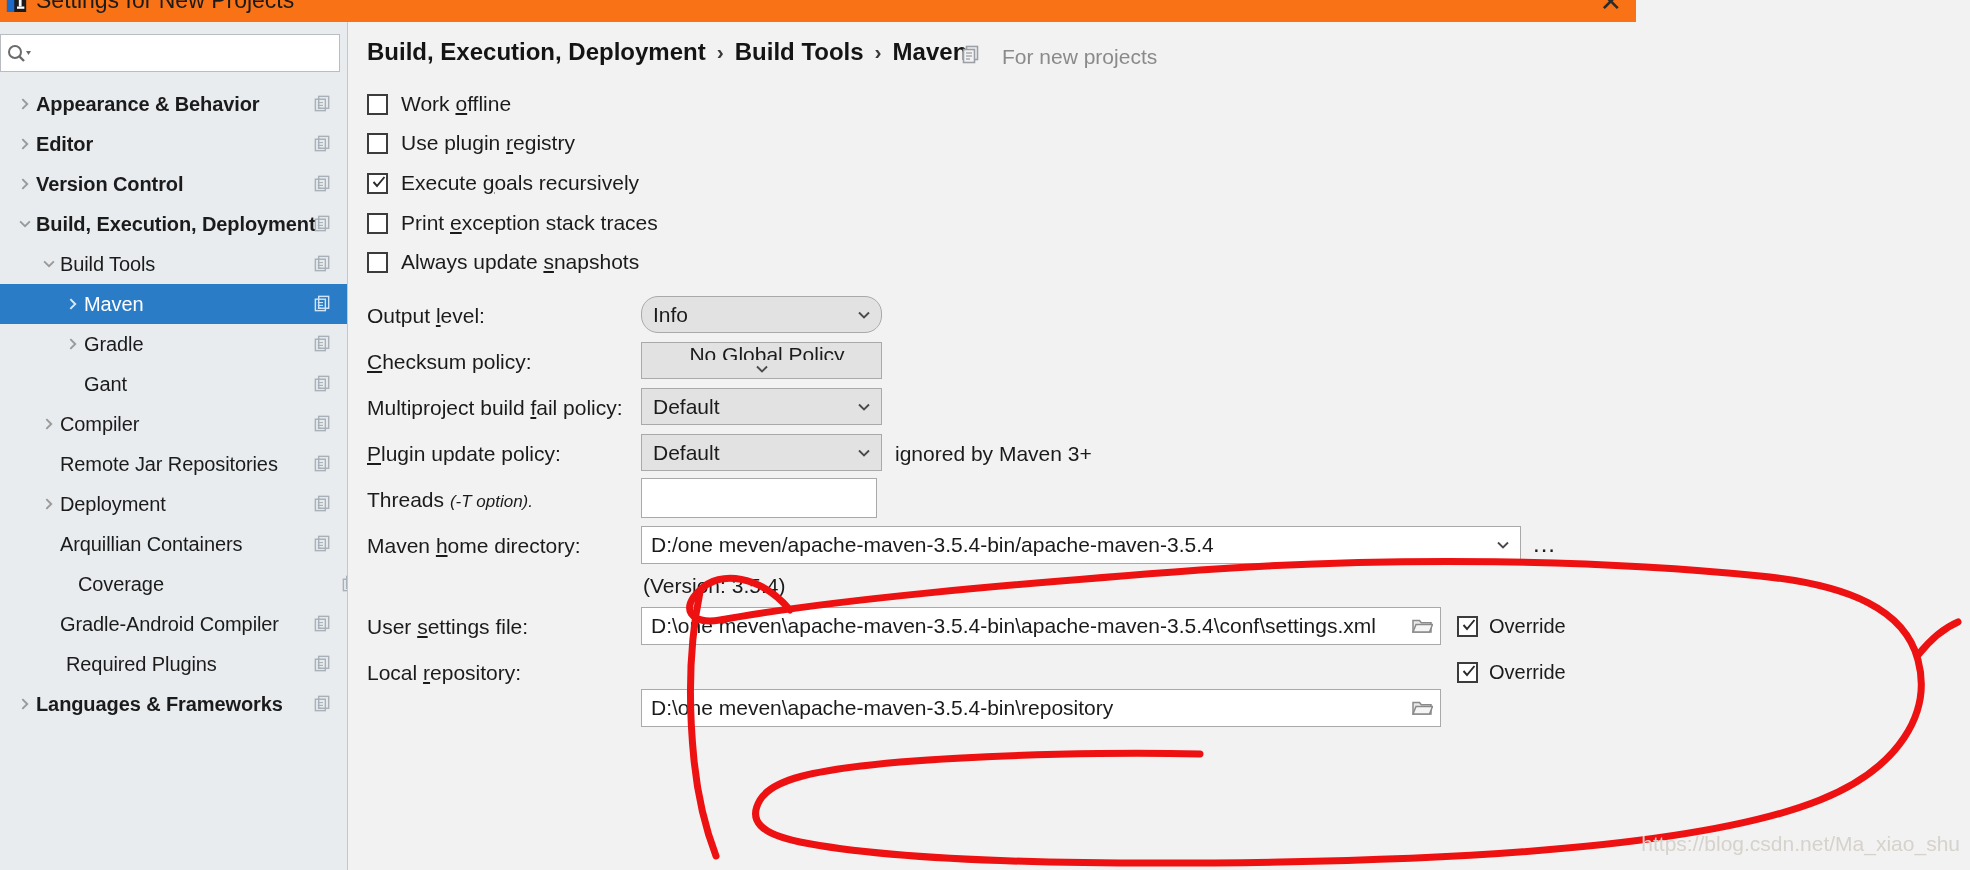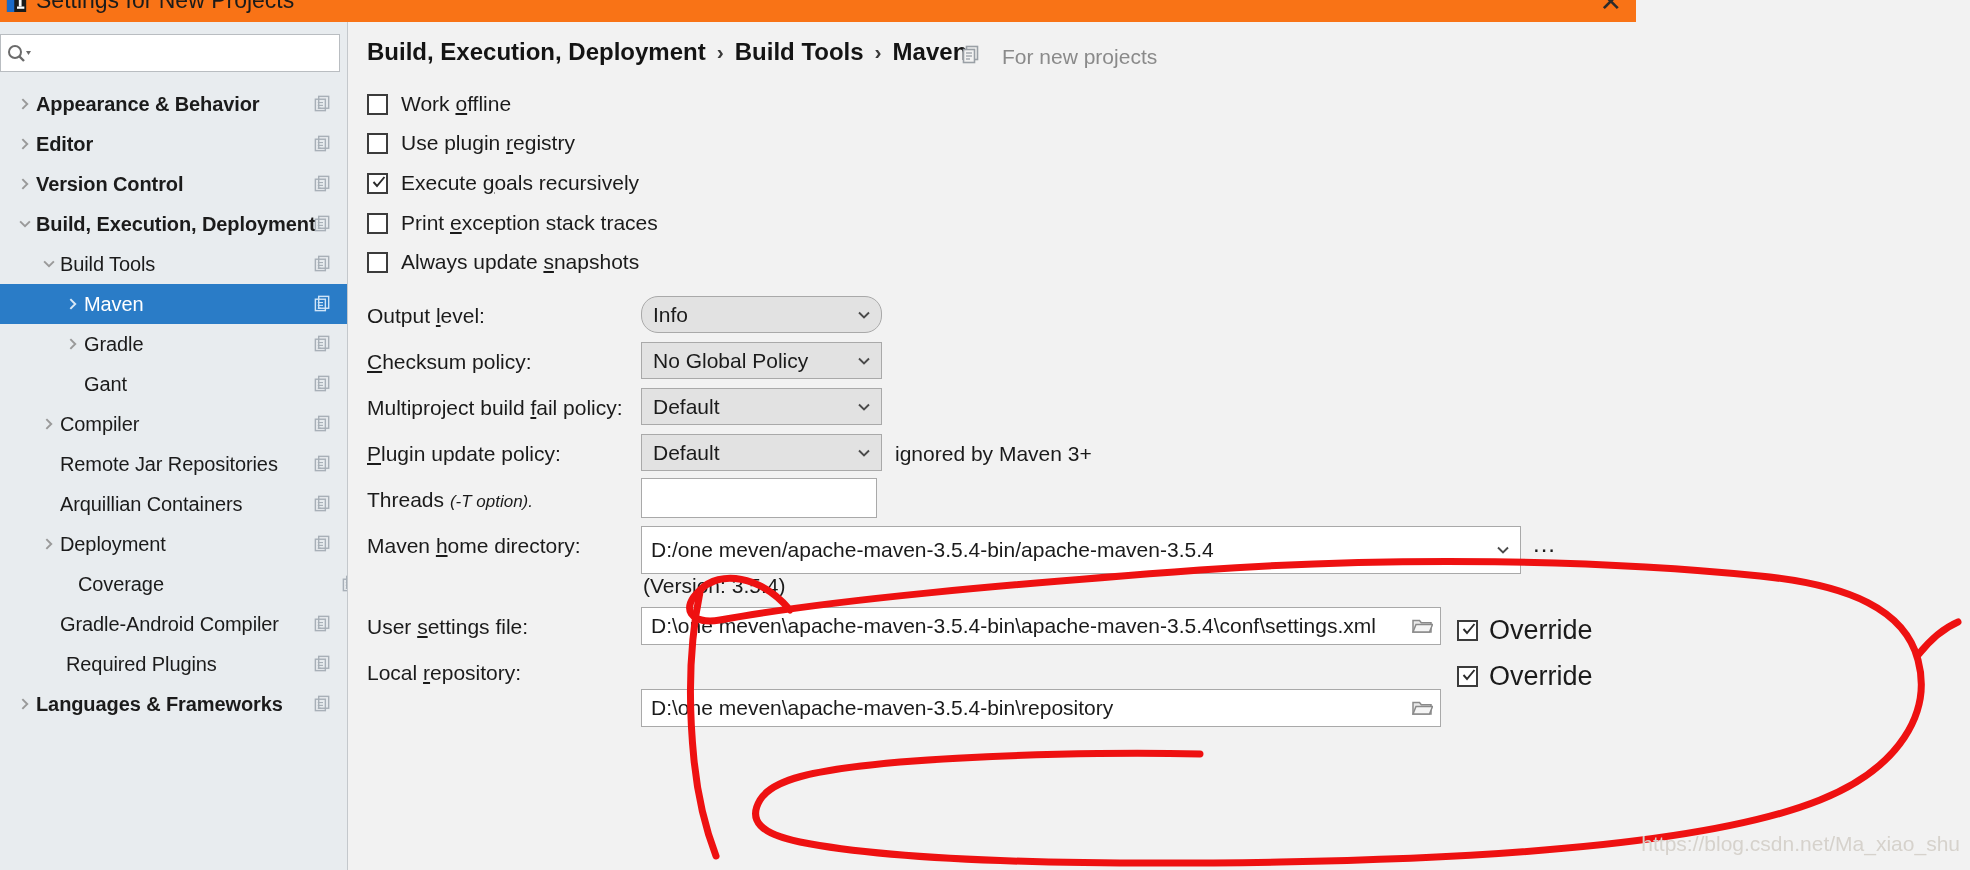--- a/index.html
+++ b/index.html
@@ -124,21 +124,21 @@
   .textfield .chev{width:34px;display:flex;align-items:center;justify-content:center;}
   .textfield .folder{width:36px;display:flex;align-items:center;justify-content:center;}
 
   .hint{position:absolute;font-size:21px;color:#1b1b1b;white-space:nowrap;}
   .ellipsis-btn{
     position:absolute;font-size:24px;color:#1b1b1b;letter-spacing:1px;
   }
   .ovr{
     position:absolute;display:flex;align-items:center;gap:11px;
   }
-  .ovr .cb-label{font-size:27px;}
+  .ovr .cb-label{font-size:20px;}
 
   .annotation{
     position:absolute;left:0;top:0;width:1970px;height:870px;
     pointer-events:none;
   }
   .watermark{
     position:absolute;right:10px;bottom:14px;
     font-size:21px;color:#d6d2cc;white-space:nowrap;
     font-family:"Liberation Sans",sans-serif;
   }
@@ -310,37 +310,37 @@
           <span class="t-label">Remote Jar Repositories</span>
           <span class="copy-icon"><svg viewBox="0 0 20 20" width="19" height="19">
               <rect x="6" y="2.5" width="10.5" height="12.5" fill="none" stroke="#a8b0b8" stroke-width="1.5"></rect>
               <rect x="2.5" y="5.5" width="10.5" height="12" fill="none" stroke="#a8b0b8" stroke-width="1.5"></rect>
               <line x1="5" y1="9" x2="10.5" y2="9" stroke="#a8b0b8" stroke-width="1.2"></line>
               <line x1="5" y1="12" x2="10.5" y2="12" stroke="#a8b0b8" stroke-width="1.2"></line>
               <line x1="5" y1="15" x2="8.5" y2="15" stroke="#a8b0b8" stroke-width="1.2"></line>
             </svg></span>
         </div>
         <div class="tree-row" style="padding-left: 38px;">
+          <span class="t-arrow">
+            <svg viewBox="0 0 18 18" width="16" height="16">
+              <path d="M6 3.5 L11.5 9 L6 14.5" fill="none" stroke="#9a9a9a" stroke-width="2.2"></path>
+            </svg>
+          </span>
+          <span class="t-label">Deployment</span>
+          <span class="copy-icon"><svg viewBox="0 0 20 20" width="19" height="19">
+              <rect x="6" y="2.5" width="10.5" height="12.5" fill="none" stroke="#a8b0b8" stroke-width="1.5"></rect>
+              <rect x="2.5" y="5.5" width="10.5" height="12" fill="none" stroke="#a8b0b8" stroke-width="1.5"></rect>
+              <line x1="5" y1="9" x2="10.5" y2="9" stroke="#a8b0b8" stroke-width="1.2"></line>
+              <line x1="5" y1="12" x2="10.5" y2="12" stroke="#a8b0b8" stroke-width="1.2"></line>
+              <line x1="5" y1="15" x2="8.5" y2="15" stroke="#a8b0b8" stroke-width="1.2"></line>
+            </svg></span>
+        </div>
+        <div class="tree-row" style="padding-left: 38px;">
           <span class="t-arrow"></span>
           <span class="t-label">Arquillian Containers</span>
-          <span class="copy-icon"><svg viewBox="0 0 20 20" width="19" height="19">
-              <rect x="6" y="2.5" width="10.5" height="12.5" fill="none" stroke="#a8b0b8" stroke-width="1.5"></rect>
-              <rect x="2.5" y="5.5" width="10.5" height="12" fill="none" stroke="#a8b0b8" stroke-width="1.5"></rect>
-              <line x1="5" y1="9" x2="10.5" y2="9" stroke="#a8b0b8" stroke-width="1.2"></line>
-              <line x1="5" y1="12" x2="10.5" y2="12" stroke="#a8b0b8" stroke-width="1.2"></line>
-              <line x1="5" y1="15" x2="8.5" y2="15" stroke="#a8b0b8" stroke-width="1.2"></line>
-            </svg></span>
-        </div>
-        <div class="tree-row" style="padding-left: 38px;">
-          <span class="t-arrow">
-            <svg viewBox="0 0 18 18" width="16" height="16">
-              <path d="M6 3.5 L11.5 9 L6 14.5" fill="none" stroke="#9a9a9a" stroke-width="2.2"></path>
-            </svg>
-          </span>
-          <span class="t-label">Deployment</span>
           <span class="copy-icon"><svg viewBox="0 0 20 20" width="19" height="19">
               <rect x="6" y="2.5" width="10.5" height="12.5" fill="none" stroke="#a8b0b8" stroke-width="1.5"></rect>
               <rect x="2.5" y="5.5" width="10.5" height="12" fill="none" stroke="#a8b0b8" stroke-width="1.5"></rect>
               <line x1="5" y1="9" x2="10.5" y2="9" stroke="#a8b0b8" stroke-width="1.2"></line>
               <line x1="5" y1="12" x2="10.5" y2="12" stroke="#a8b0b8" stroke-width="1.2"></line>
               <line x1="5" y1="15" x2="8.5" y2="15" stroke="#a8b0b8" stroke-width="1.2"></line>
             </svg></span>
         </div>
         <div class="tree-row" style="padding-left: 28px; margin-left: 28px;">
           <span class="t-arrow"></span>
@@ -451,21 +451,21 @@
       <span class="chev">
         <svg viewBox="0 0 18 18" width="18" height="18">
             <path d="M4 6.5 L9 11.5 L14 6.5" fill="none" stroke="#4a4a4a" stroke-width="1.9"></path>
           </svg>
       </span>
     </div>
 
     <div class="f-label" style="left:18px;top:328px;">
       <span></span><span class="mn">C</span><span>hecksum policy:</span>
     </div>
-    <div class="combo" style="left:292px;top:320px;width:241px;height:37px;">
+    <div class="combo" style="left:292px;top:320px;width:241px;height:37px;flex-direction:column;">
       <span class="val">No Global Policy</span>
       <span class="chev">
         <svg viewBox="0 0 18 18" width="18" height="18">
             <path d="M4 6.5 L9 11.5 L14 6.5" fill="none" stroke="#4a4a4a" stroke-width="1.9"></path>
           </svg>
       </span>
     </div>
 
     <div class="f-label" style="left:18px;top:374px;">
       <span>Multiproject build </span><span class="mn">f</span><span>ail policy:</span>
@@ -495,21 +495,21 @@
     <div class="f-label" style="left:18px;top:466px;">
       <span>Threads </span><span class="note">(-T option).</span>
     </div>
     <div class="textfield" style="left:292px;top:456px;width:236px;height:40px;">
       <span class="val"></span>
     </div>
 
     <div class="f-label" style="left:18px;top:512px;">
       <span>Maven </span><span class="mn">h</span><span>ome directory:</span>
     </div>
-    <div class="textfield" style="left:292px;top:504px;width:880px;height:48px;">
+    <div class="textfield" style="left:292px;top:504px;width:880px;height:38px;">
       <span class="val">D:/one meven/apache-maven-3.5.4-bin/apache-maven-3.5.4</span>
       <span class="chev">
         <svg viewBox="0 0 18 18" width="18" height="18">
             <path d="M4 6.5 L9 11.5 L14 6.5" fill="none" stroke="#4a4a4a" stroke-width="1.9"></path>
           </svg>
       </span>
     </div>
     <div class="ellipsis-btn" style="left:1184px;top:508px;">...</div>
     <div class="hint" style="left:294px;top:552px;">(Version: 3.5.4)</div>
 

